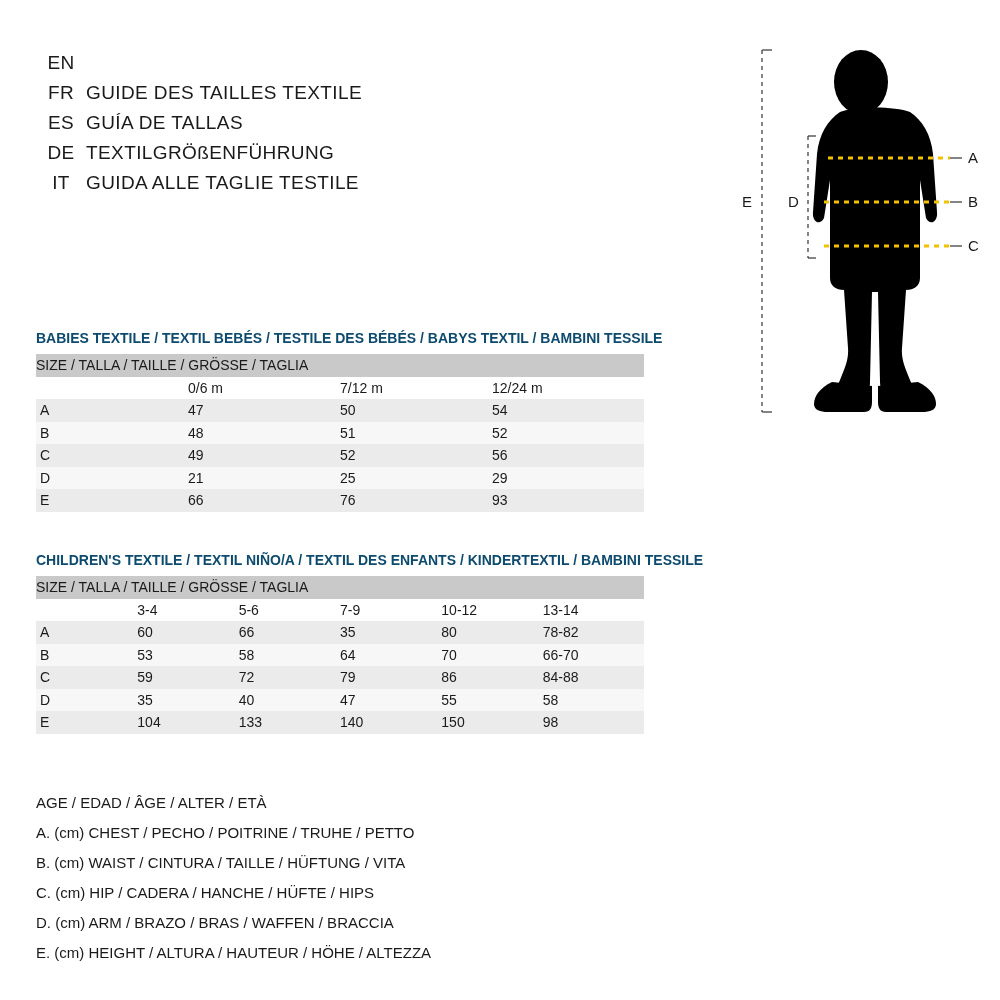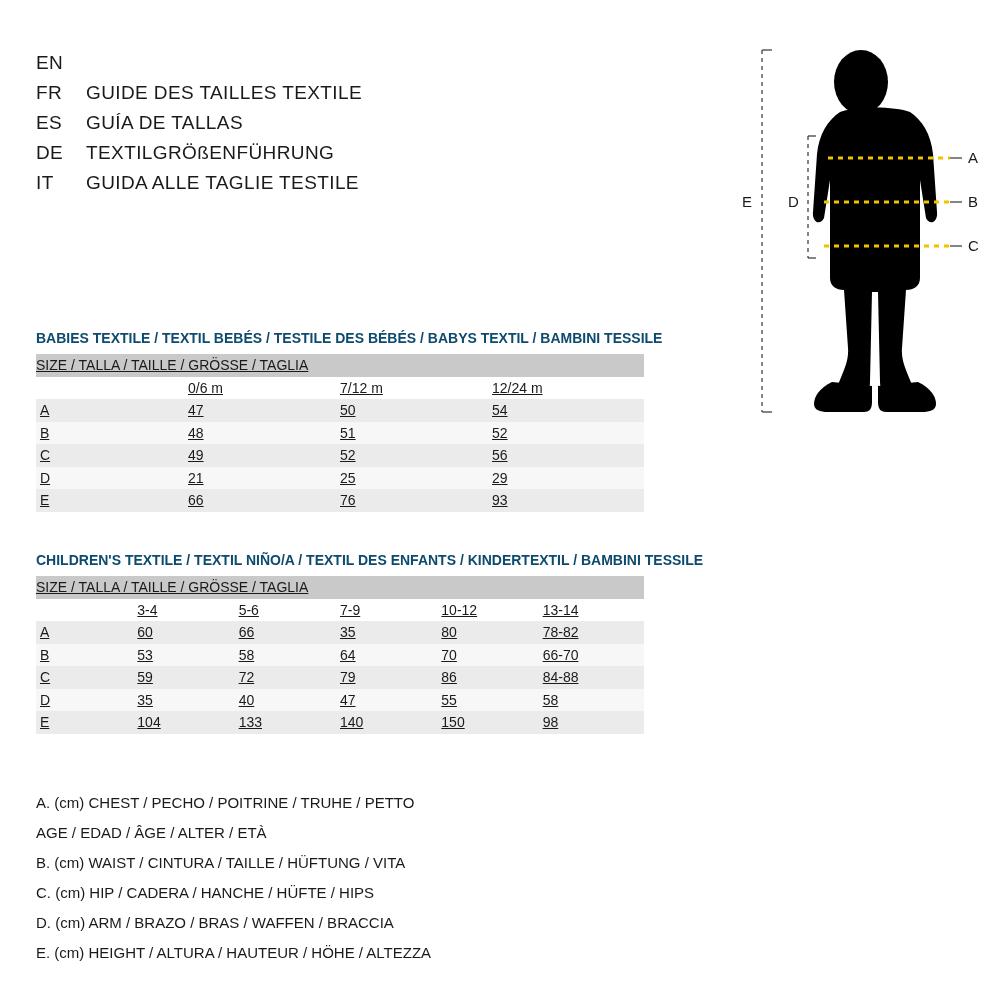--- a/index.html
+++ b/index.html
@@ -33,20 +33,21 @@
     display: flex;
     align-items: baseline;
     height: 30px;
     font-size: 19px;
     letter-spacing: 0.4px;
   }
   .lang-code {
     width: 50px;
     flex: 0 0 50px;
     color: #1a1a1a;
+    text-align: center;
   }
   .lang-text {
     color: #1a1a1a;
   }
 
   
   .figure {
     position: absolute;
     left: 720px;
     top: 30px;
@@ -65,21 +66,20 @@
     color: #0c4a6e;
     margin-bottom: 8px;
     white-space: nowrap;
     font-weight: bold;
   }
   table.size-table {
     border-collapse: collapse;
     width: 608px;
     table-layout: fixed;
     font-size: 14px;
-    text-decoration: underline;
   }
   table.size-table td,
   table.size-table th {
     padding: 0;
     height: 22.5px;
     font-weight: normal;
     text-align: left;
   }
   .hdr-row td {
     background: #c9c9c9;
@@ -278,21 +278,21 @@
           <td class="c-val">133</td>
           <td class="c-val">140</td>
           <td class="c-val">150</td>
           <td class="c-val">98</td>
         </tr>
       </tbody>
     </table>
   </div>
 
   <div class="legend">
+    <div class="legend-row">AGE / EDAD / ÂGE / ALTER / ETÀ</div>
     <div class="legend-row">A. (cm) CHEST / PECHO / POITRINE / TRUHE / PETTO</div>
-    <div class="legend-row">AGE / EDAD / ÂGE / ALTER / ETÀ</div>
     <div class="legend-row">B. (cm) WAIST / CINTURA / TAILLE / HÜFTUNG / VITA</div>
     <div class="legend-row">C. (cm) HIP / CADERA / HANCHE / HÜFTE / HIPS</div>
     <div class="legend-row">D. (cm) ARM / BRAZO / BRAS / WAFFEN / BRACCIA</div>
     <div class="legend-row">E. (cm) HEIGHT / ALTURA / HAUTEUR / HÖHE / ALTEZZA</div>
   </div>
 
 </div>
 
 </body></html>

